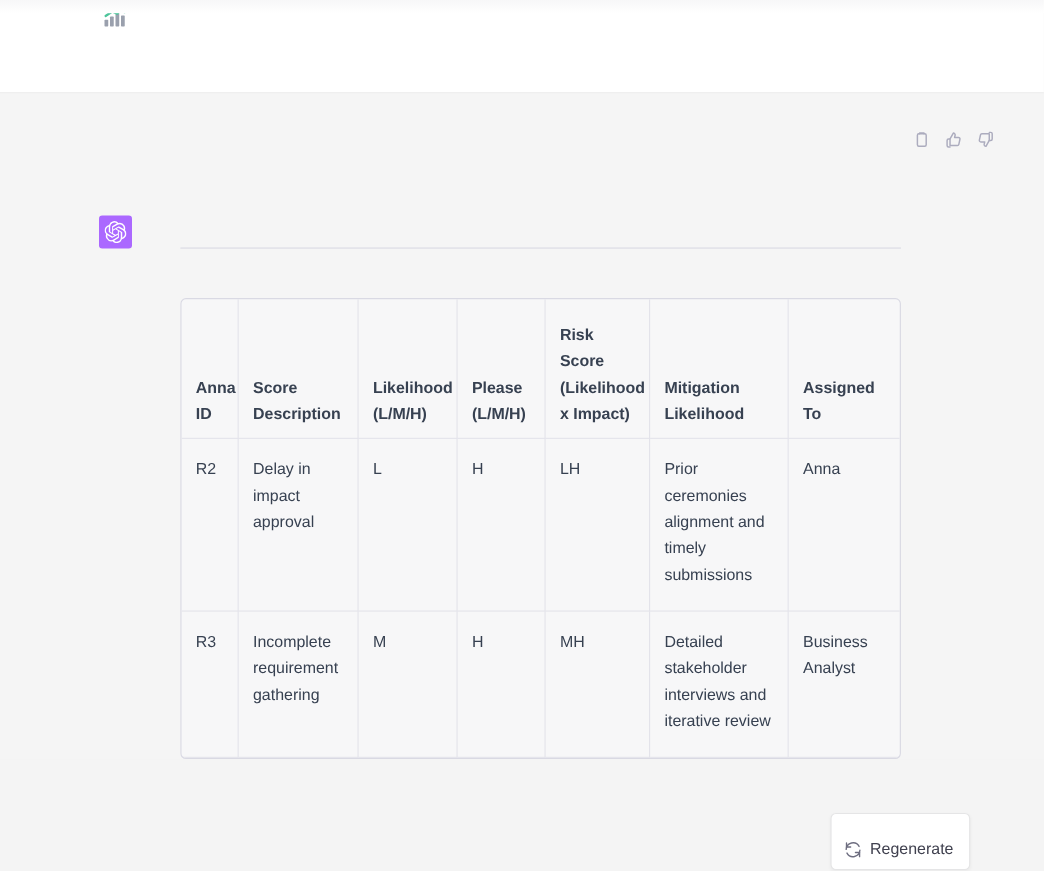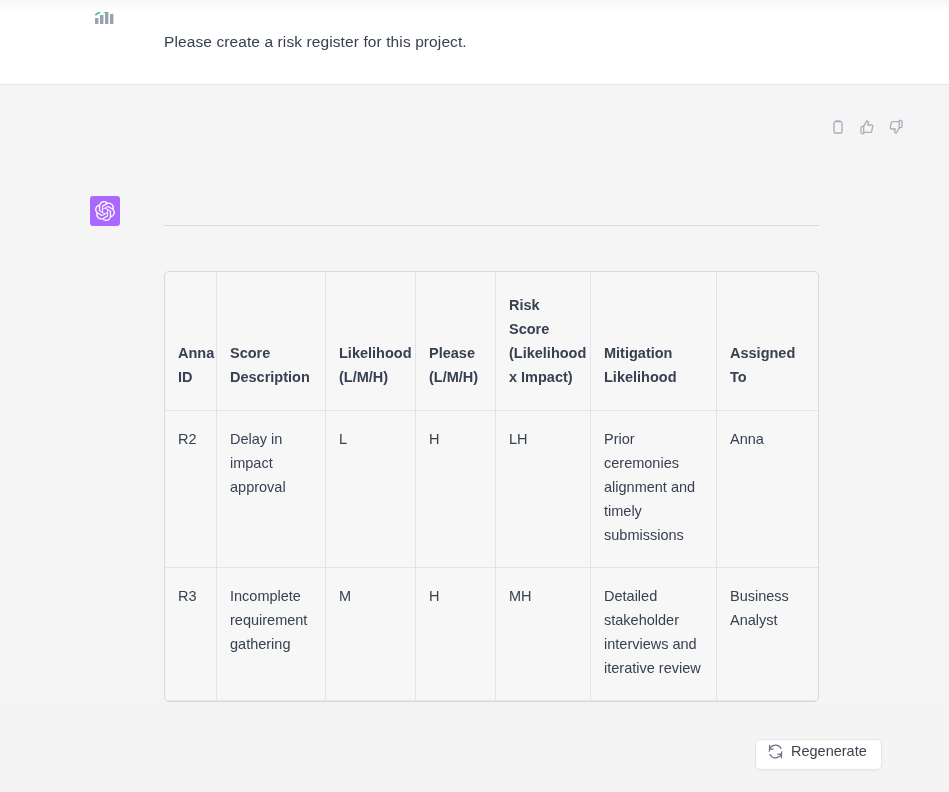--- a/index.html
+++ b/index.html
@@ -138,21 +138,21 @@
     vertical-align: top;
     font-size: 14.5px;
     line-height: 24px;
     color: #374151;
     font-weight: 400;
   }
 
   table.risk-table th {
     font-weight: 700;
     padding-top: 21px;
-    padding-bottom: 21px;
+    padding-bottom: 9px;
     vertical-align: bottom;
   }
 
   table.risk-table th:last-child,
   table.risk-table td:last-child { border-right: none; }
 
   
   col.c0 { width: 52px; }
   col.c1 { width: 109px; }
   col.c2 { width: 90px; }
@@ -165,21 +165,21 @@
   .regen-btn {
     position: absolute;
     left: 755px;
     top: 739px;
     display: flex;
     align-items: flex-end;
     gap: 8px;
     background: #ffffff;
     border: 1px solid #e5e5e6;
     border-radius: 5px;
-    padding: 3px 14px 10px 12px;
+    padding: 24px 14px 10px 12px;
     font-size: 14.5px;
     color: #40414f;
     cursor: pointer;
     box-shadow: 0 1px 3px rgba(0,0,0,0.04);
     white-space: nowrap;
   }
 
   .regen-btn svg { display: block; color: #6e6e80; }
 
   
@@ -202,23 +202,20 @@
     <div class="avatar user-av">
       <svg width="26" height="26" viewBox="0 0 26 26">
         <rect x="3" y="16" width="3.4" height="6" rx="0.6" fill="#9aa0ad"></rect>
         <rect x="8" y="13" width="3.4" height="9" rx="0.6" fill="#9aa0ad"></rect>
         <rect x="13" y="10" width="3.4" height="12" rx="0.6" fill="#9aa0ad"></rect>
         <rect x="18" y="12" width="3.4" height="10" rx="0.6" fill="#9aa0ad"></rect>
         <path d="M4 12.5 L10 8.5 L14.5 10.5 L21 4.5" stroke="#4cc49a" stroke-width="2.1" fill="none" stroke-linecap="round" stroke-linejoin="round"></path>
         <path d="M16.5 4.2 L21.6 4 L21.4 9.1" stroke="#4cc49a" stroke-width="2.1" fill="none" stroke-linecap="round" stroke-linejoin="round"></path>
       </svg>
     </div>
-  </div>
-  <div class="content-col">
-    <div class="msg-text">Please create a risk register for this project.</div>
   </div>
 </div>
 
 <div class="msg-row assistant">
   <div class="avatar-col" style="padding-top:111px;">
     <div class="avatar assistant-av">
       <svg width="20" height="20" viewBox="0 0 24 24" fill="#ffffff">
         <path d="M22.28 9.82a5.98 5.98 0 0 0-.52-4.91 6.05 6.05 0 0 0-6.5-2.9A6 6 0 0 0 4.98 4.18a5.98 5.98 0 0 0-4 2.9 6.05 6.05 0 0 0 .75 7.1 5.98 5.98 0 0 0 .51 4.91 6.05 6.05 0 0 0 6.51 2.9A5.98 5.98 0 0 0 13.26 24a6.06 6.06 0 0 0 5.77-4.21 5.99 5.99 0 0 0 4-2.9 6.06 6.06 0 0 0-.75-7.07zM13.26 22.43a4.48 4.48 0 0 1-2.88-1.04l.14-.08 4.78-2.76a.79.79 0 0 0 .39-.68v-6.74l2.02 1.17a.07.07 0 0 1 .04.05v5.58a4.5 4.5 0 0 1-4.49 4.5zM3.6 18.3a4.47 4.47 0 0 1-.53-3.01l.14.09 4.79 2.76a.77.77 0 0 0 .78 0l5.84-3.37v2.33a.08.08 0 0 1-.03.06L9.74 19.95a4.5 4.5 0 0 1-6.14-1.65zM2.34 7.9a4.48 4.48 0 0 1 2.35-1.97v5.68a.77.77 0 0 0 .38.67l5.82 3.36L8.87 16.8a.07.07 0 0 1-.07 0L3.96 14a4.5 4.5 0 0 1-1.62-6.1zm16.6 3.86-5.83-3.4L15.12 7.2a.07.07 0 0 1 .07 0l4.84 2.8a4.49 4.49 0 0 1-.68 8.1v-5.68a.8.8 0 0 0-.4-.67zm2.01-3.02-.14-.09-4.79-2.78a.78.78 0 0 0-.78 0L9.4 9.24V6.9a.07.07 0 0 1 .03-.06l4.84-2.79a4.5 4.5 0 0 1 6.68 4.66zM8.3 12.86l-2.02-1.16a.08.08 0 0 1-.04-.06V6.07a4.5 4.5 0 0 1 7.37-3.45l-.14.08L8.7 5.46a.79.79 0 0 0-.39.68v6.72zm1.1-2.36 2.6-1.5 2.6 1.5v3l-2.6 1.5-2.6-1.5v-3z"></path>
       </svg>
     </div>

